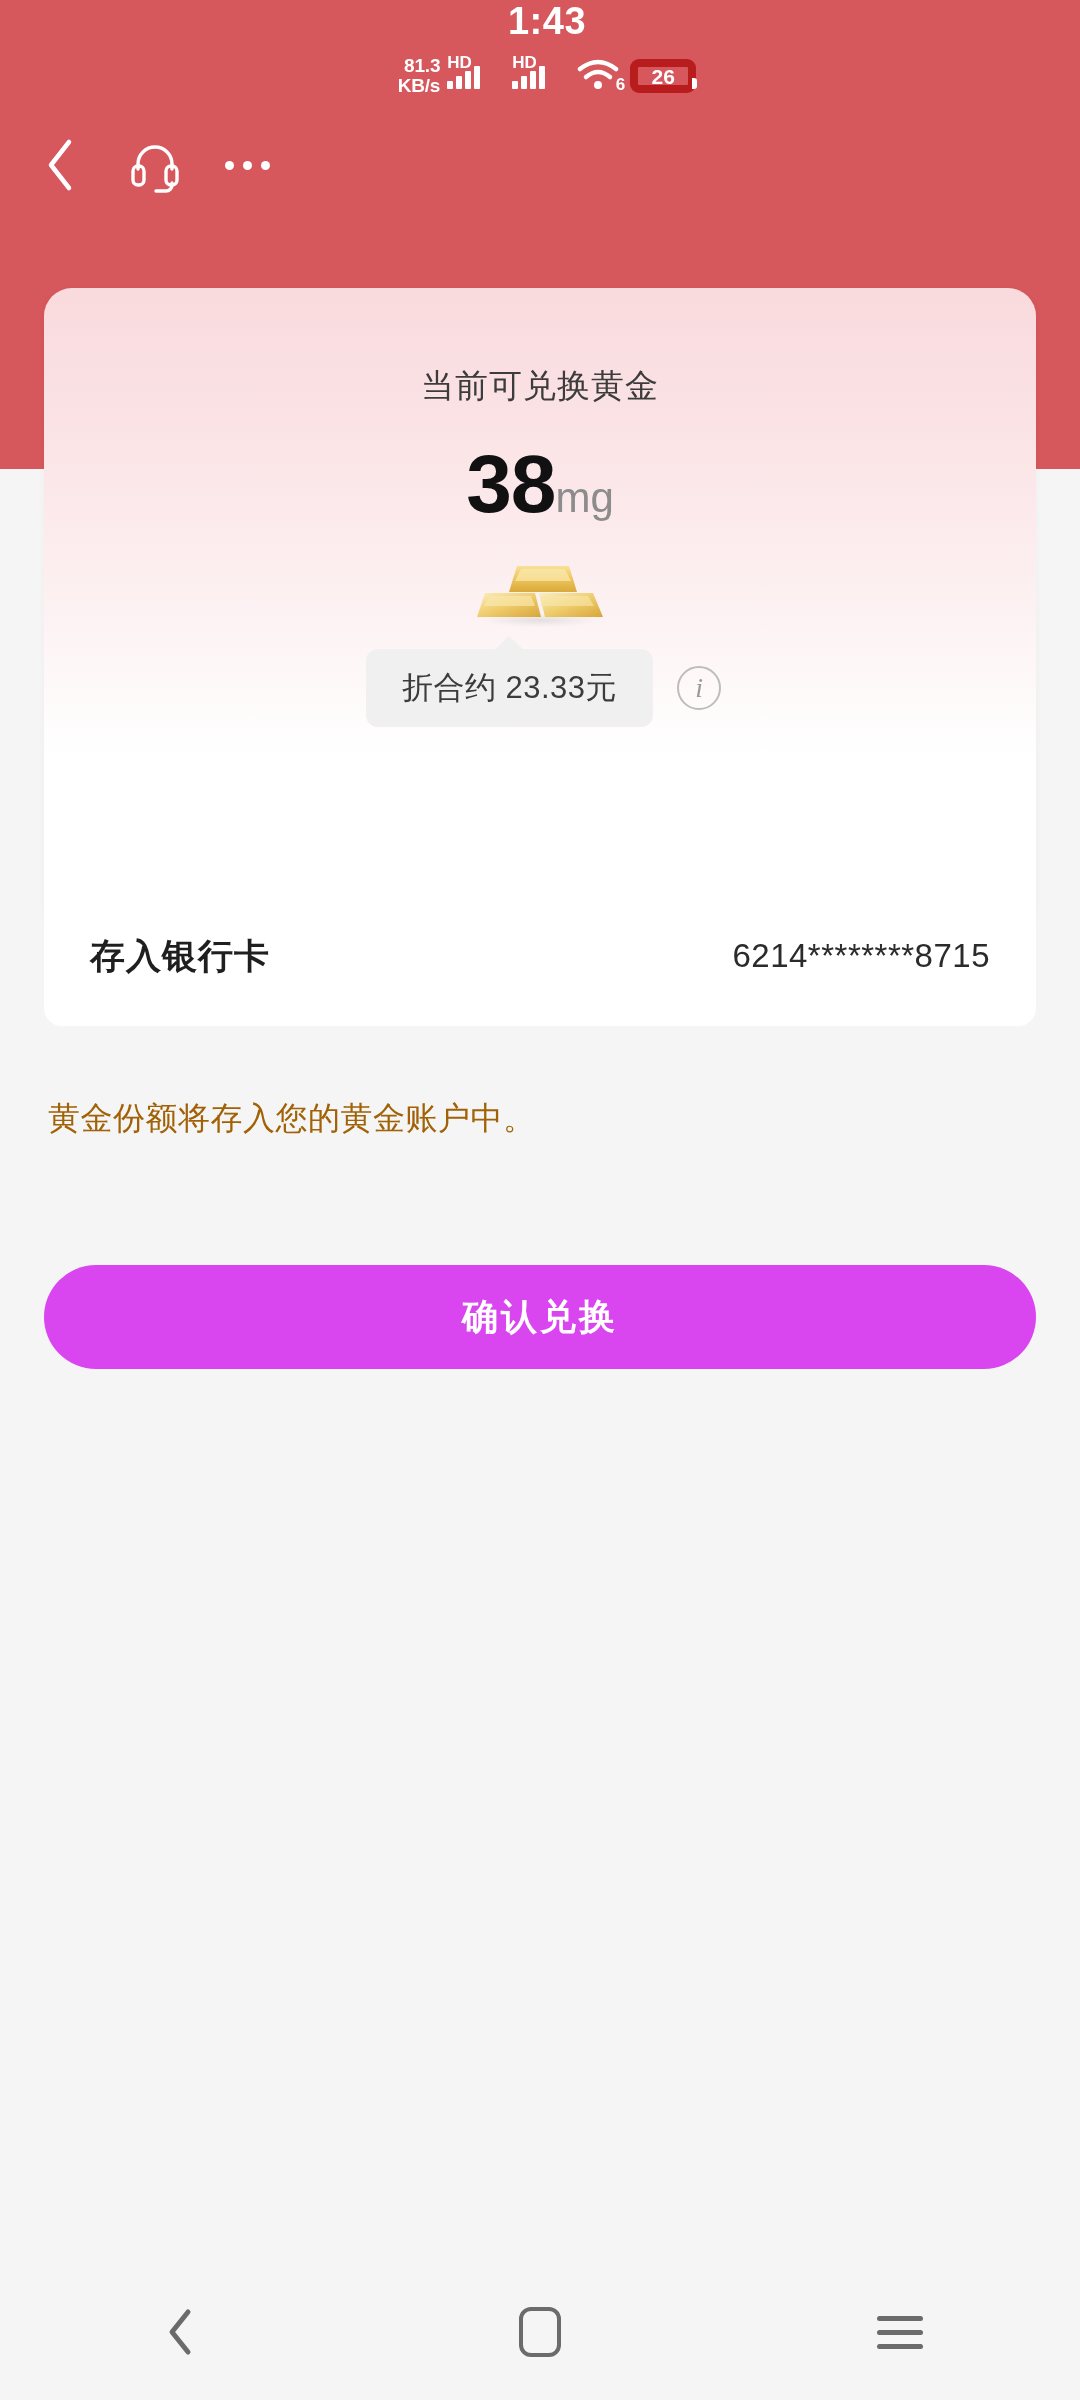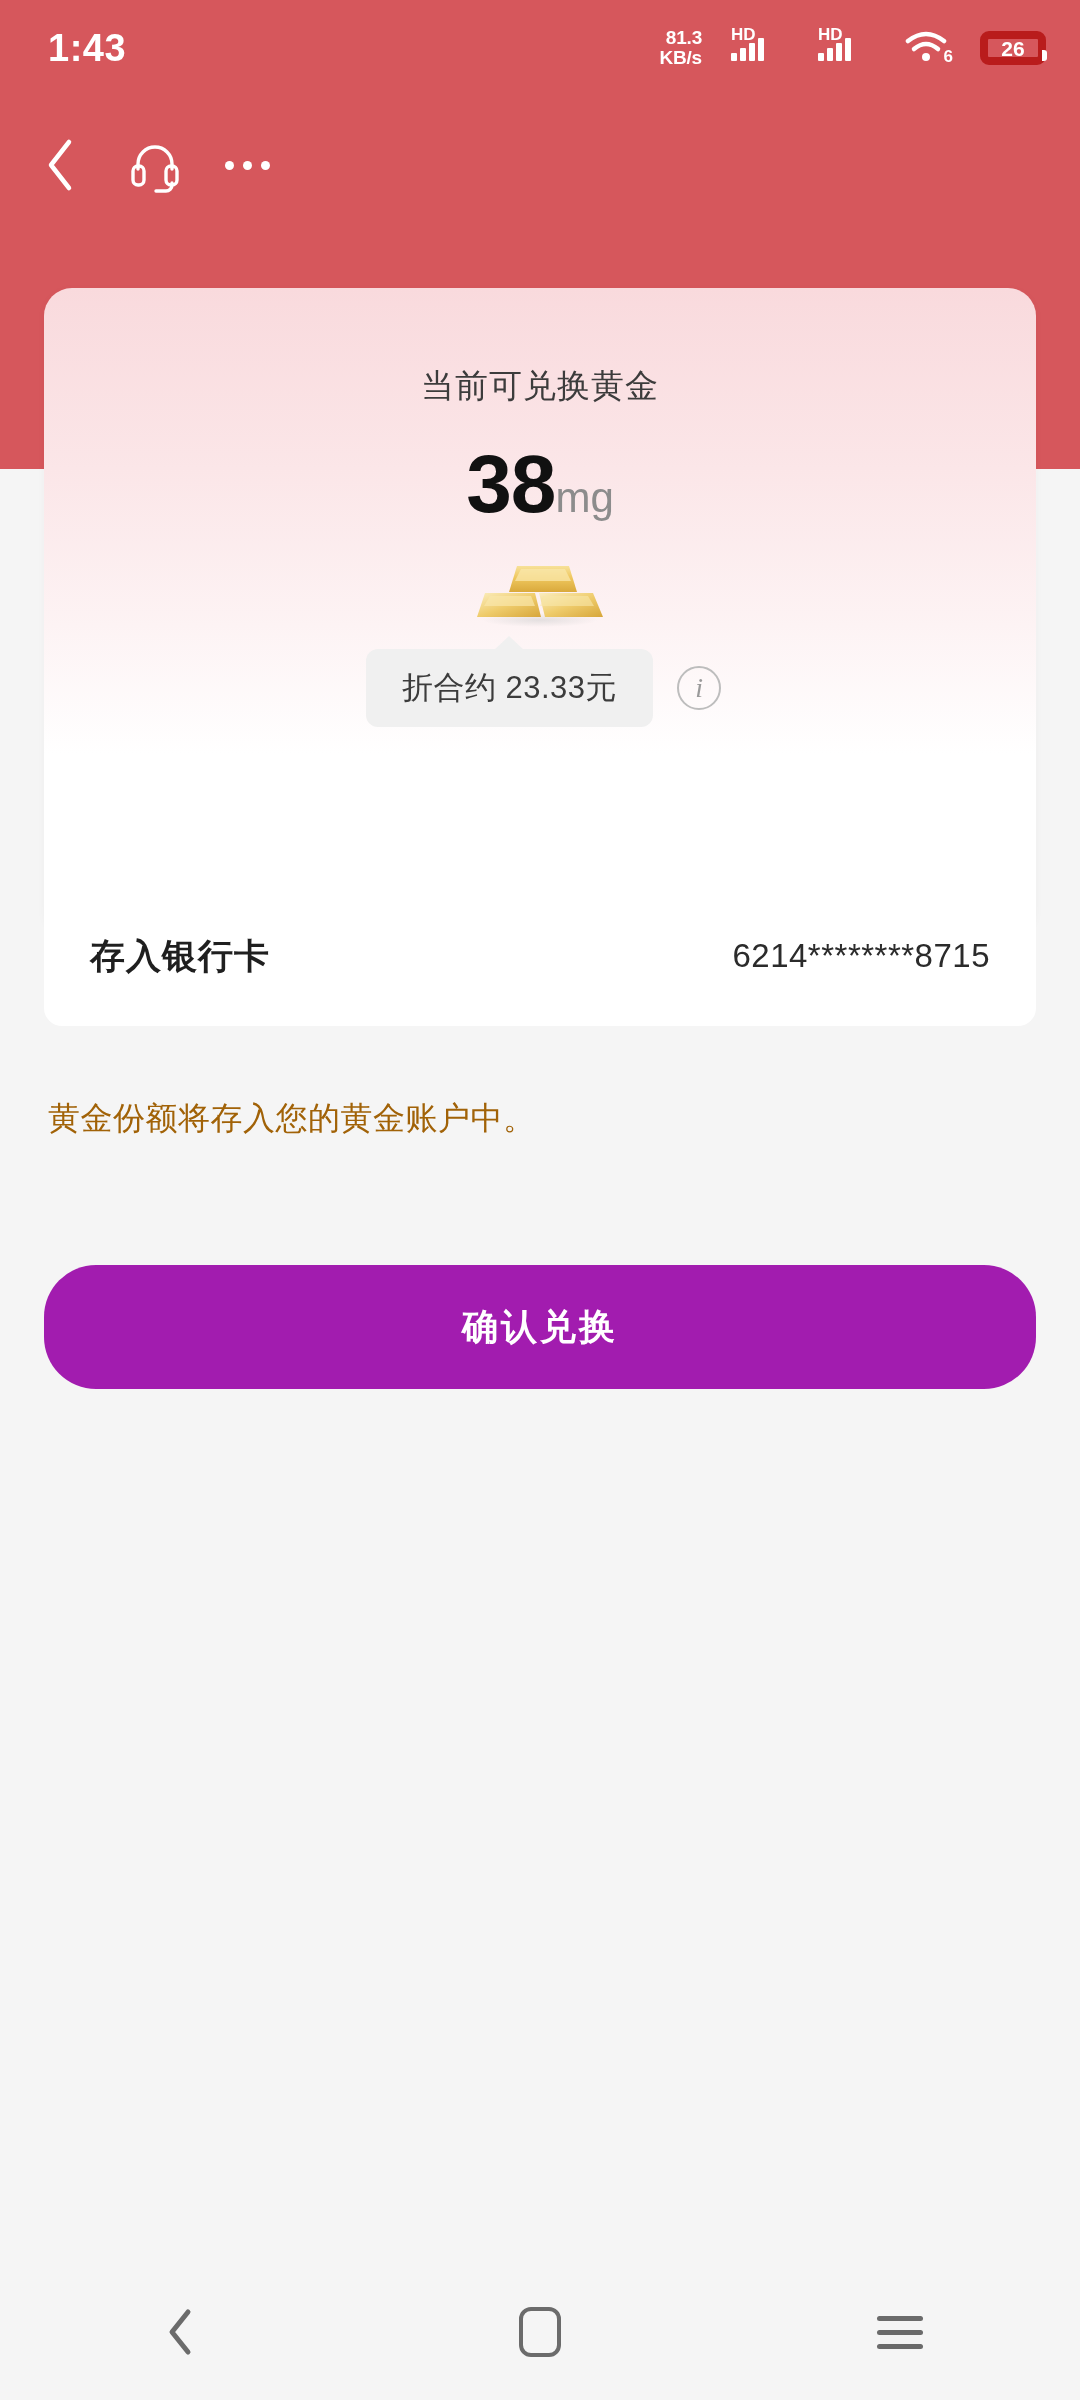--- a/index.html
+++ b/index.html
@@ -18,24 +18,24 @@
   }
   .header-red::after{
     content:""; position:absolute; left:0; bottom:-1px; width:1080px; height:3px;
     background:#d6575c;
   }
 
   
   .statusbar{
     position:absolute; top:0; left:0; width:1080px; height:96px;
     display:flex; align-items:center; justify-content:space-between;
-    padding:0 34px 0 48px; color:#fff;
+    padding:0 34px 0 48px; color:#fff;flex-direction:column;
   }
   .sb-clock{ font-size:38px; font-weight:700; letter-spacing:.5px; }
-  .sb-right{ display:flex; align-items:center; gap:29px; }
+  .sb-right{ display:flex; align-items:center; gap:7px; }
   .sb-speed{
     font-size:19px; font-weight:700; line-height:20px; text-align:right;
     letter-spacing:-.2px;
   }
   .sig{ position:relative; width:58px; height:38px; display:flex; align-items:center; }
   .sig .hd{
     position:absolute; top:-3px; left:0; font-size:17px; font-weight:700; line-height:1;
   }
   .sig .bars{ display:flex; align-items:flex-end; gap:3px; margin-top:2px; }
   .sig .bars i{ display:block; width:6px; background:#fff; border-radius:1px; }
@@ -122,22 +122,22 @@
   .bank-value{ font-size:33px; color:#2b2b2b; letter-spacing:.5px; }
 
   
   .note{
     position:absolute; top:1097px; left:48px; width:960px;
     font-size:32px; color:#a16207; letter-spacing:.5px;
   }
 
   
   .confirm{
-    position:absolute; top:1265px; left:44px; width:992px; height:124px;
-    background:#a21caf; border:none; border-radius:52px;
+    position:absolute; top:1265px; left:44px; width:992px; height:104px;
+    background:#d946ef; border:none; border-radius:52px;
     color:#fff; font-size:36px; font-weight:700; letter-spacing:3px;
     font-family:"Liberation Sans","DejaVu Sans",sans-serif;
     cursor:pointer;
   }
 
   
   .navbar{
     position:absolute; bottom:0; left:0; width:1080px; height:136px;
     display:flex; align-items:center; justify-content:space-around;
     background:#f5f5f5;

